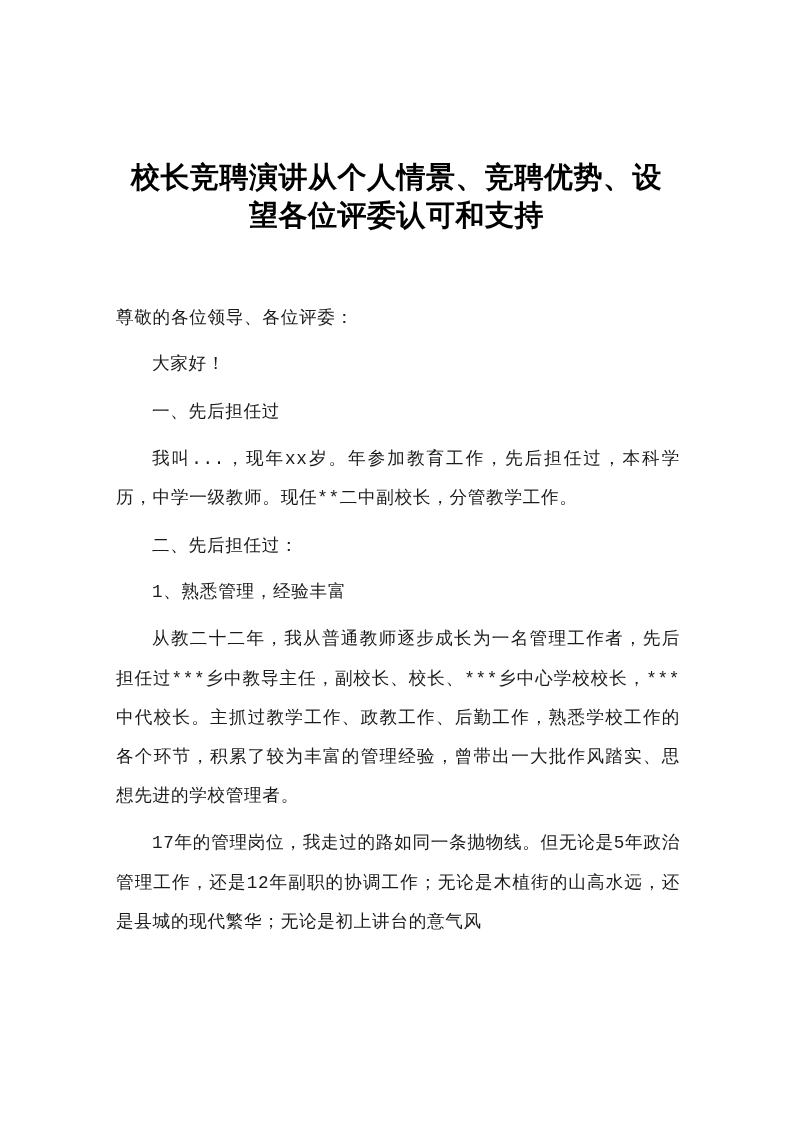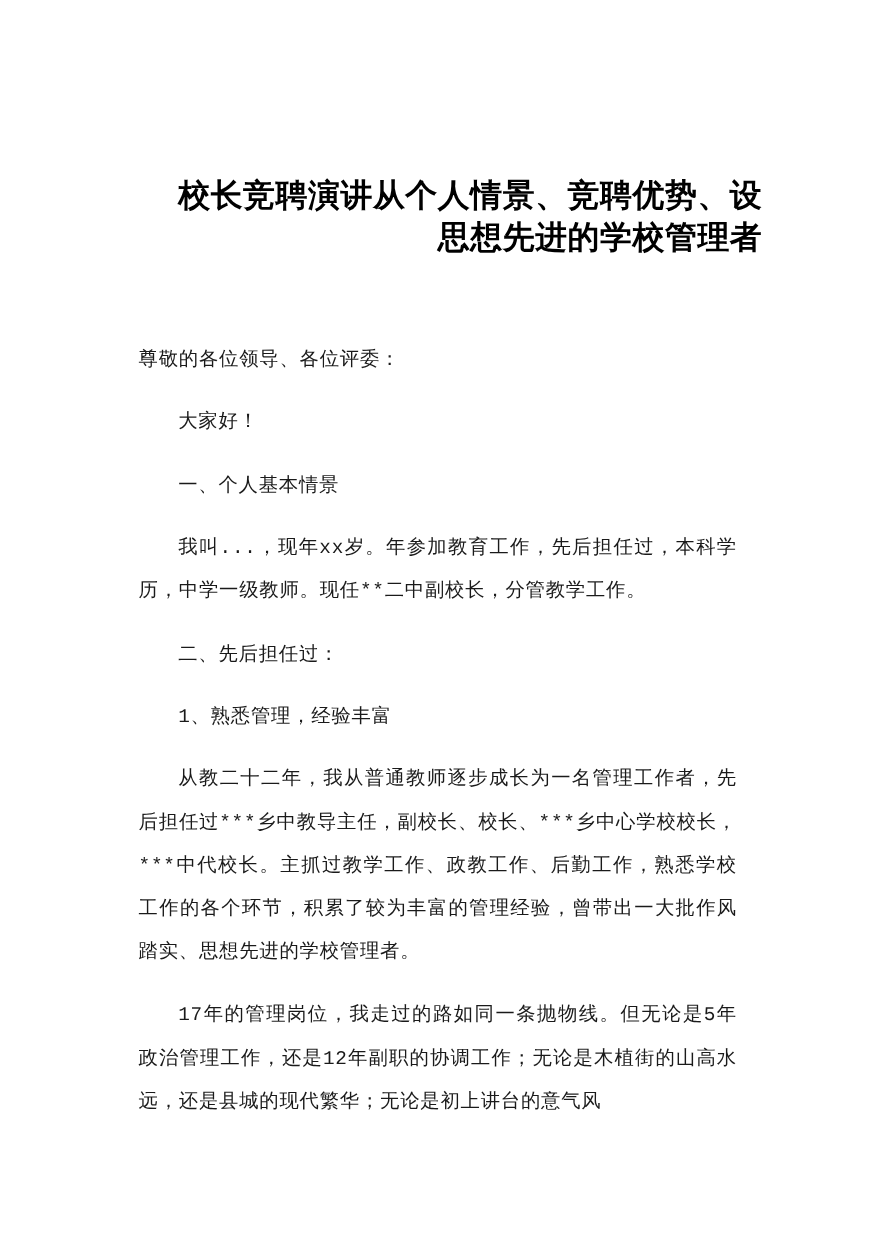--- a/index.html
+++ b/index.html
@@ -1,44 +1,44 @@
 <!DOCTYPE html>
 <html><head>
 <meta charset="utf-8">
 <style>
   html, body { margin: 0; padding: 0; background: #ffffff; }
   body { width: 793px; height: 1122px; position: relative; overflow: hidden; }
   .page { position: absolute; left: 0; top: 0; width: 793px; height: 1122px; background: #fff; }
   .title {
     position: absolute; left: 100px; top: 158px; width: 593px;
     font-family: "DejaVu Serif", serif; font-weight: bold;
-    font-size: 29px; line-height: 38px; text-align: right; color: #000;
+    font-size: 29px; line-height: 38px; text-align: center; color: #000;
     letter-spacing: 0.5px;
   }
   .body-text {
     position: absolute; left: 108px; top: 290px; width: 580px;
     font-family: "DejaVu Sans", sans-serif; font-size: 17.6px; color: #1a1a1a;
     line-height: 39.2px; letter-spacing: 0.7px; text-align: justify;
   }
-  .body-text p { margin: 18px; }
+  .body-text p { margin: 8px; }
   .indent { text-indent: 36px; font-family: Liberation Mono, monospace; }
   .heading { text-indent: 36px; font-weight: normal; }
 </style>
 </head>
 <body>
 
 <div class="page">
   <div class="title">
     <div>校长竞聘演讲从个人情景、竞聘优势、设</div>
-    <div>思想先进的学校管理者</div>
+    <div>望各位评委认可和支持</div>
   </div>
 
   <div class="body-text">
     <p>尊敬的各位领导、各位评委：</p>
     <p class="indent">大家好！</p>
-    <p class="heading">一、个人基本情景</p>
+    <p class="heading">一、先后担任过</p>
     <p class="indent">我叫...，现年xx岁。年参加教育工作，先后担任过，本科学历，中学一级教师。现任**二中副校长，分管教学工作。</p>
     <p class="heading">二、先后担任过：</p>
     <p class="indent">1、熟悉管理，经验丰富</p>
     <p class="indent">从教二十二年，我从普通教师逐步成长为一名管理工作者，先后担任过***乡中教导主任，副校长、校长、***乡中心学校校长，***中代校长。主抓过教学工作、政教工作、后勤工作，熟悉学校工作的各个环节，积累了较为丰富的管理经验，曾带出一大批作风踏实、思想先进的学校管理者。</p>
     <p class="indent">17年的管理岗位，我走过的路如同一条抛物线。但无论是5年政治管理工作，还是12年副职的协调工作；无论是木植街的山高水远，还是县城的现代繁华；无论是初上讲台的意气风</p>
   </div>
 </div>
 
 </body></html>

